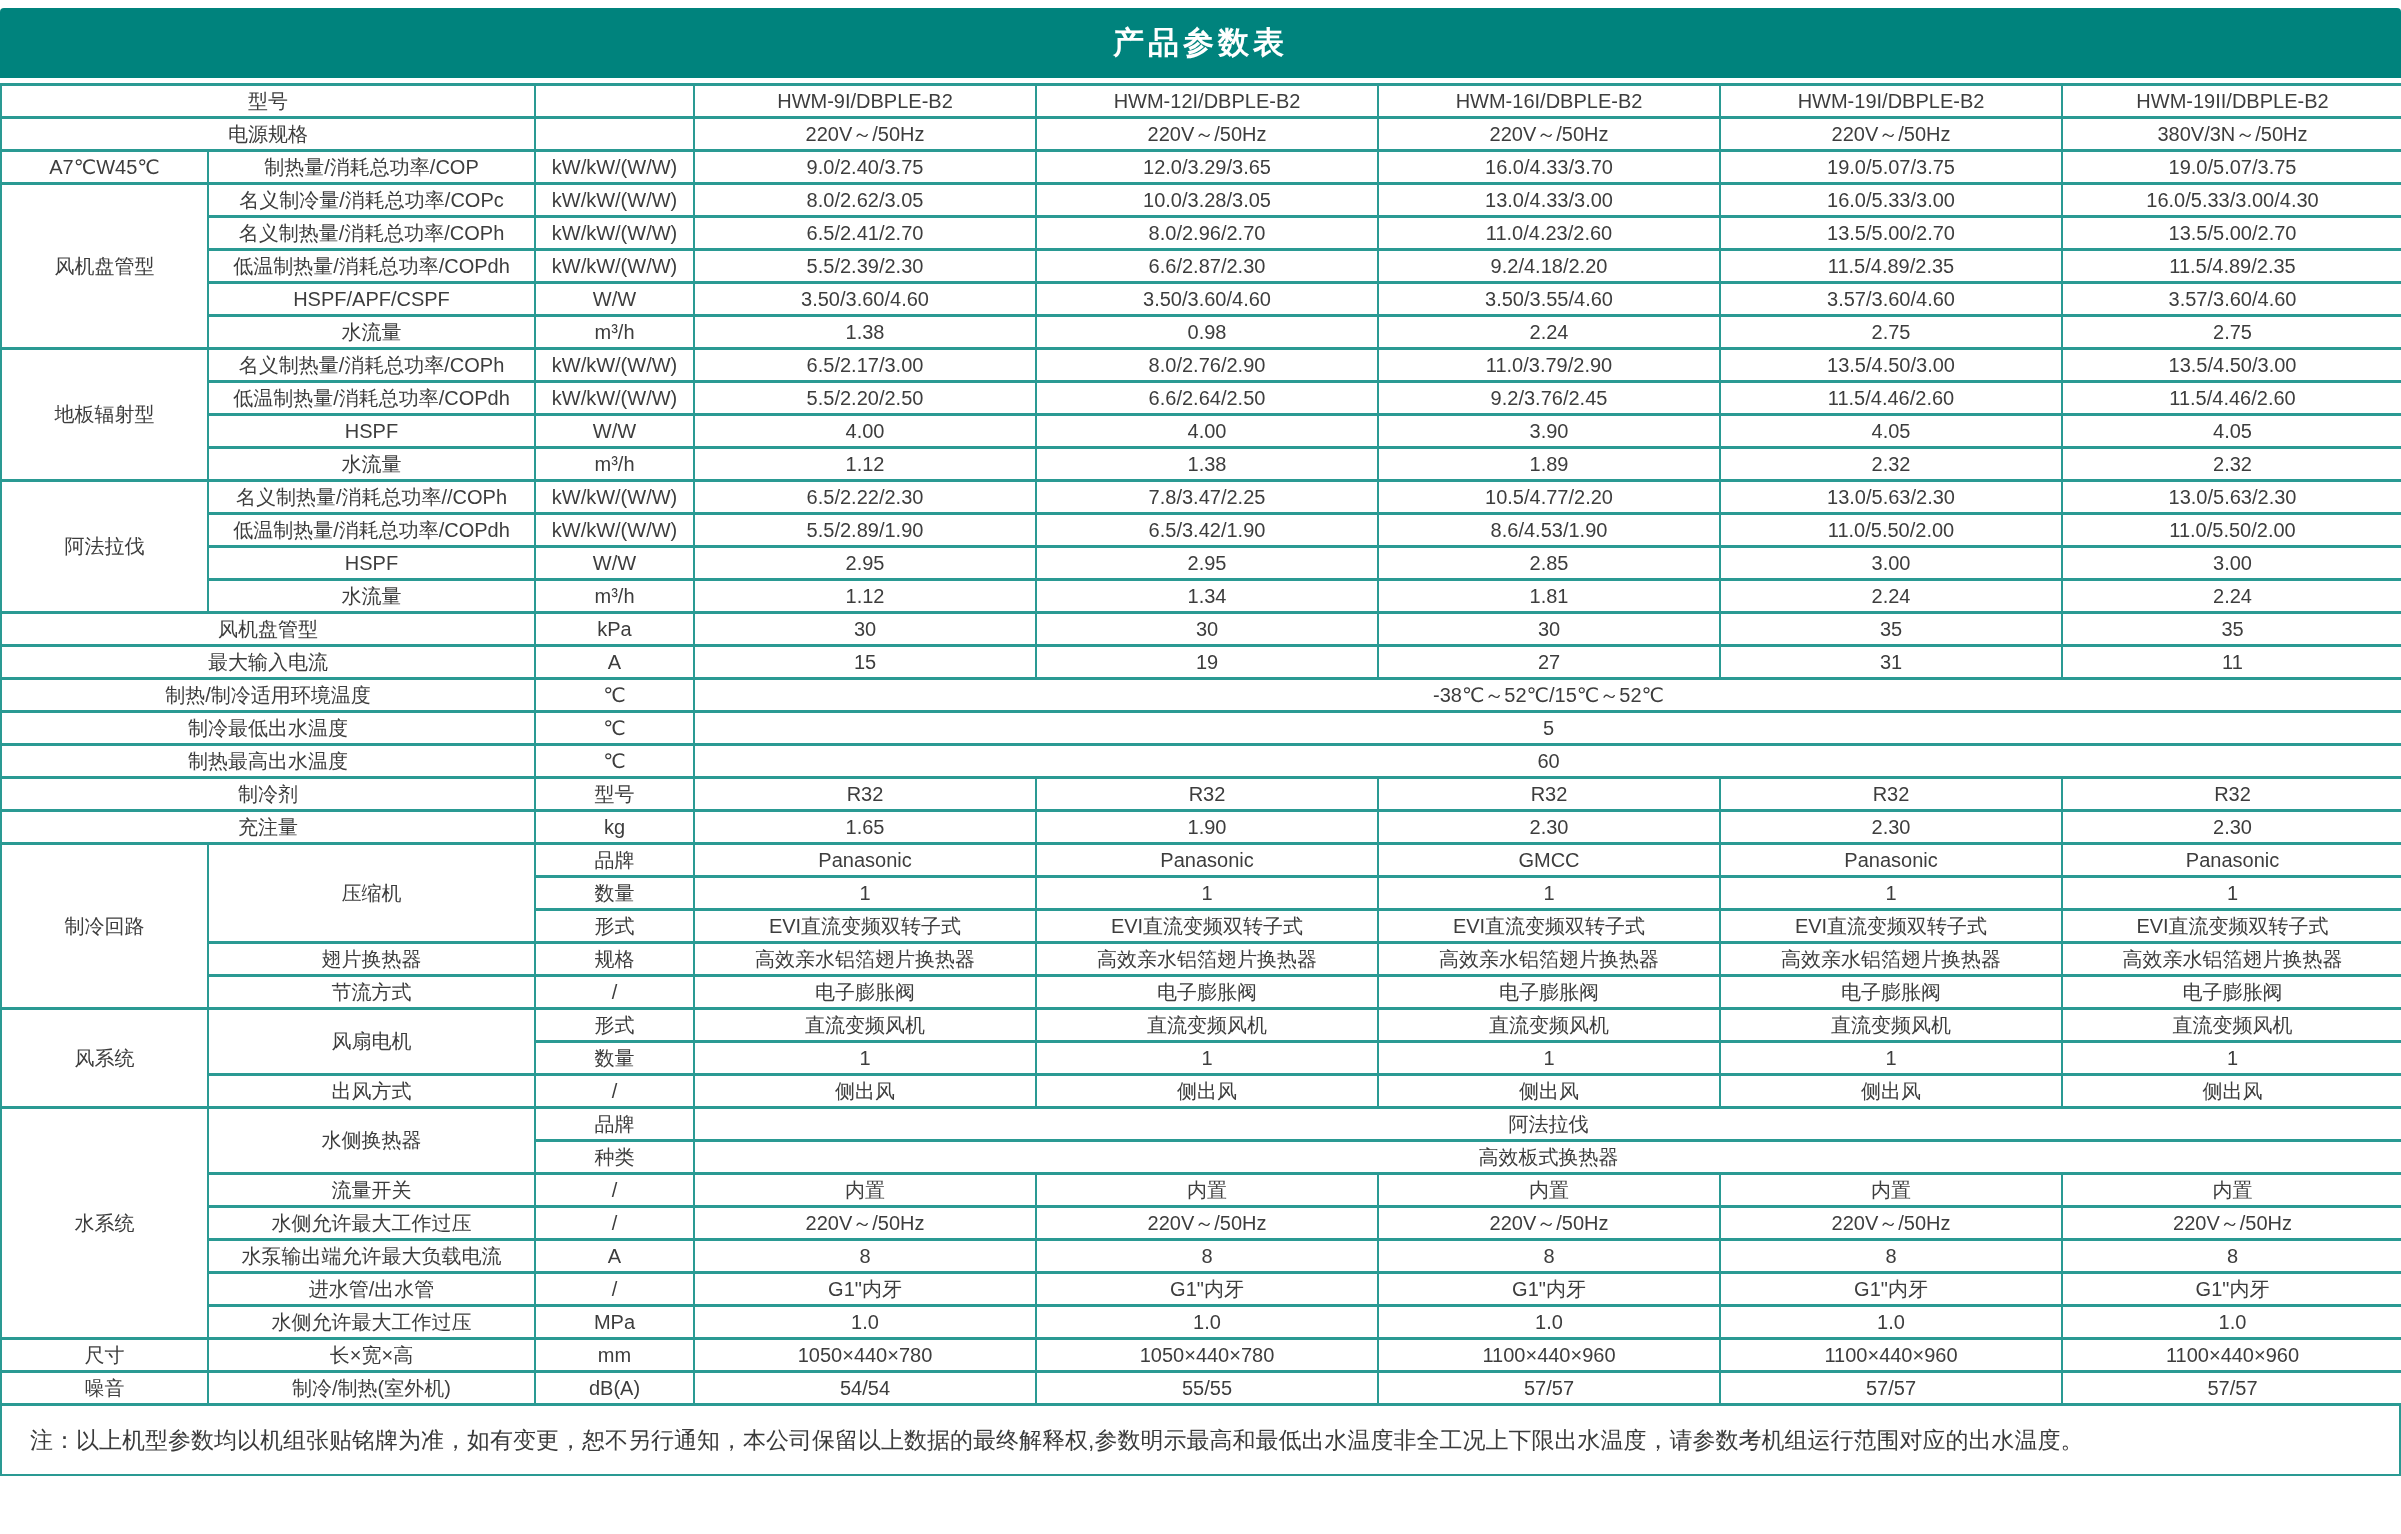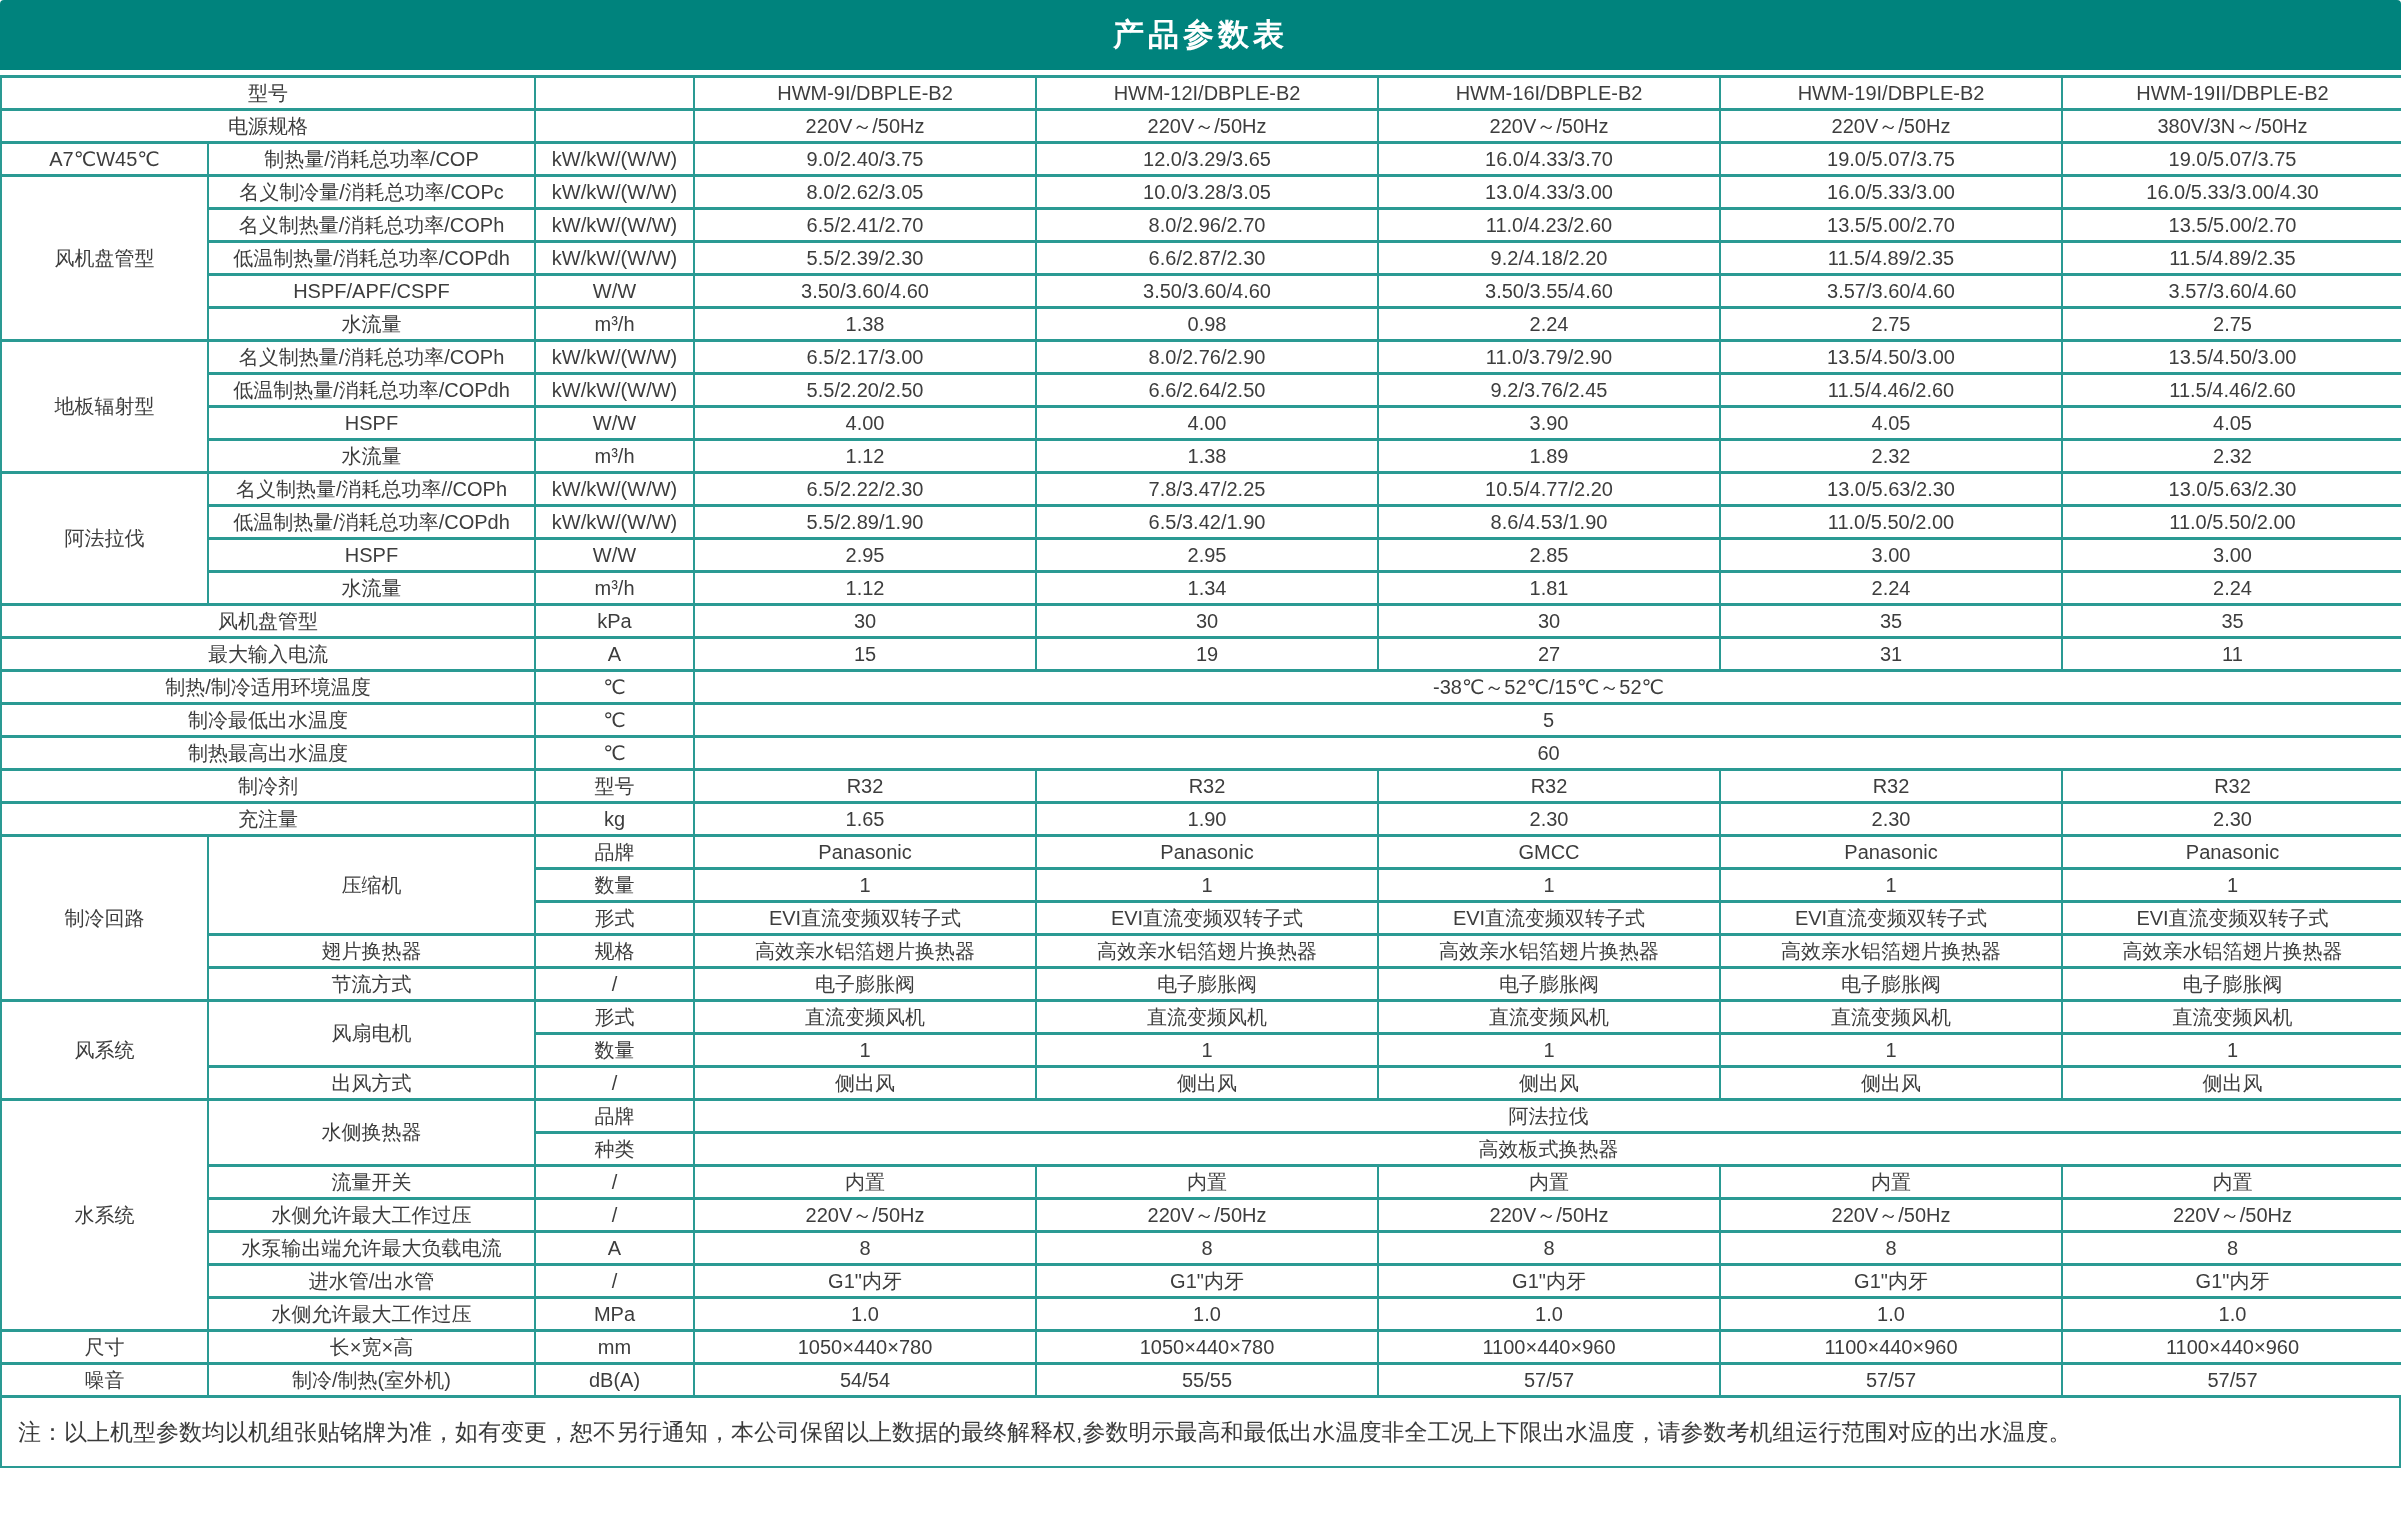--- a/index.html
+++ b/index.html
@@ -1,39 +1,39 @@
 <!DOCTYPE html>
 <html style="font-size:10.7px"><head>
 <meta charset="utf-8">
 <style>
   html,body{margin:0;padding:0;background:#ffffff;}
   body{font-family:"Liberation Sans","DejaVu Sans",sans-serif;color:#3d3d3d;}
   .page{width:2401px;height:1535px;background:#ffffff;overflow:hidden;}
-  .header-band{height:70px;background:#00837d;display:flex;align-items:center;justify-content:center;border-radius:4px 4px 0 0;}
+  .header-band{height:70px;background:#00837d;display:flex;align-items:center;justify-content:center;border-radius:4px 4px 0 0;margin-top:8px;}
   .header-band .title{color:#ffffff;font-size:31px;font-weight:bold;letter-spacing:4px;}
   .gap{height:5.4px;background:#ffffff;}
   table.spec{border-collapse:collapse;table-layout:fixed;width:2401px;}
   table.spec td{
     border:2px solid #2a9a93;
     border-top-width:3.4px;border-bottom-width:3.4px;
     font-size:20px;height:30px;
     text-align:center;vertical-align:middle;
     white-space:nowrap;overflow:hidden;
     padding:0;background:#ffffff;
   }
   td.group-cell{font-size:21.5px;margin-top:20px;}
   td.label-cell{text-align:left;padding-left:31px;font-size:21px;}
   td.label-merged{padding-left:224px;}
   td.unit-cell{font-size:20px;}
   td.value-cell{font-size:20px;}
   td.col-last{padding-top:10.7px;}
   .note-box{
     border:2.7px solid #2a9a93;border-top:none;
     height:70px;display:flex;align-items:center;
-    padding-left:16px;font-size:23px;color:#3a3a3a;background:#ffffff;
+    padding-left:28px;font-size:23px;color:#3a3a3a;background:#ffffff;
     box-sizing:border-box;width:2401px;
   }
 </style>
 </head>
 <body>
 
 <div class="page">
   <div class="header-band">
     <span class="title">产品参数表</span>
   </div>

